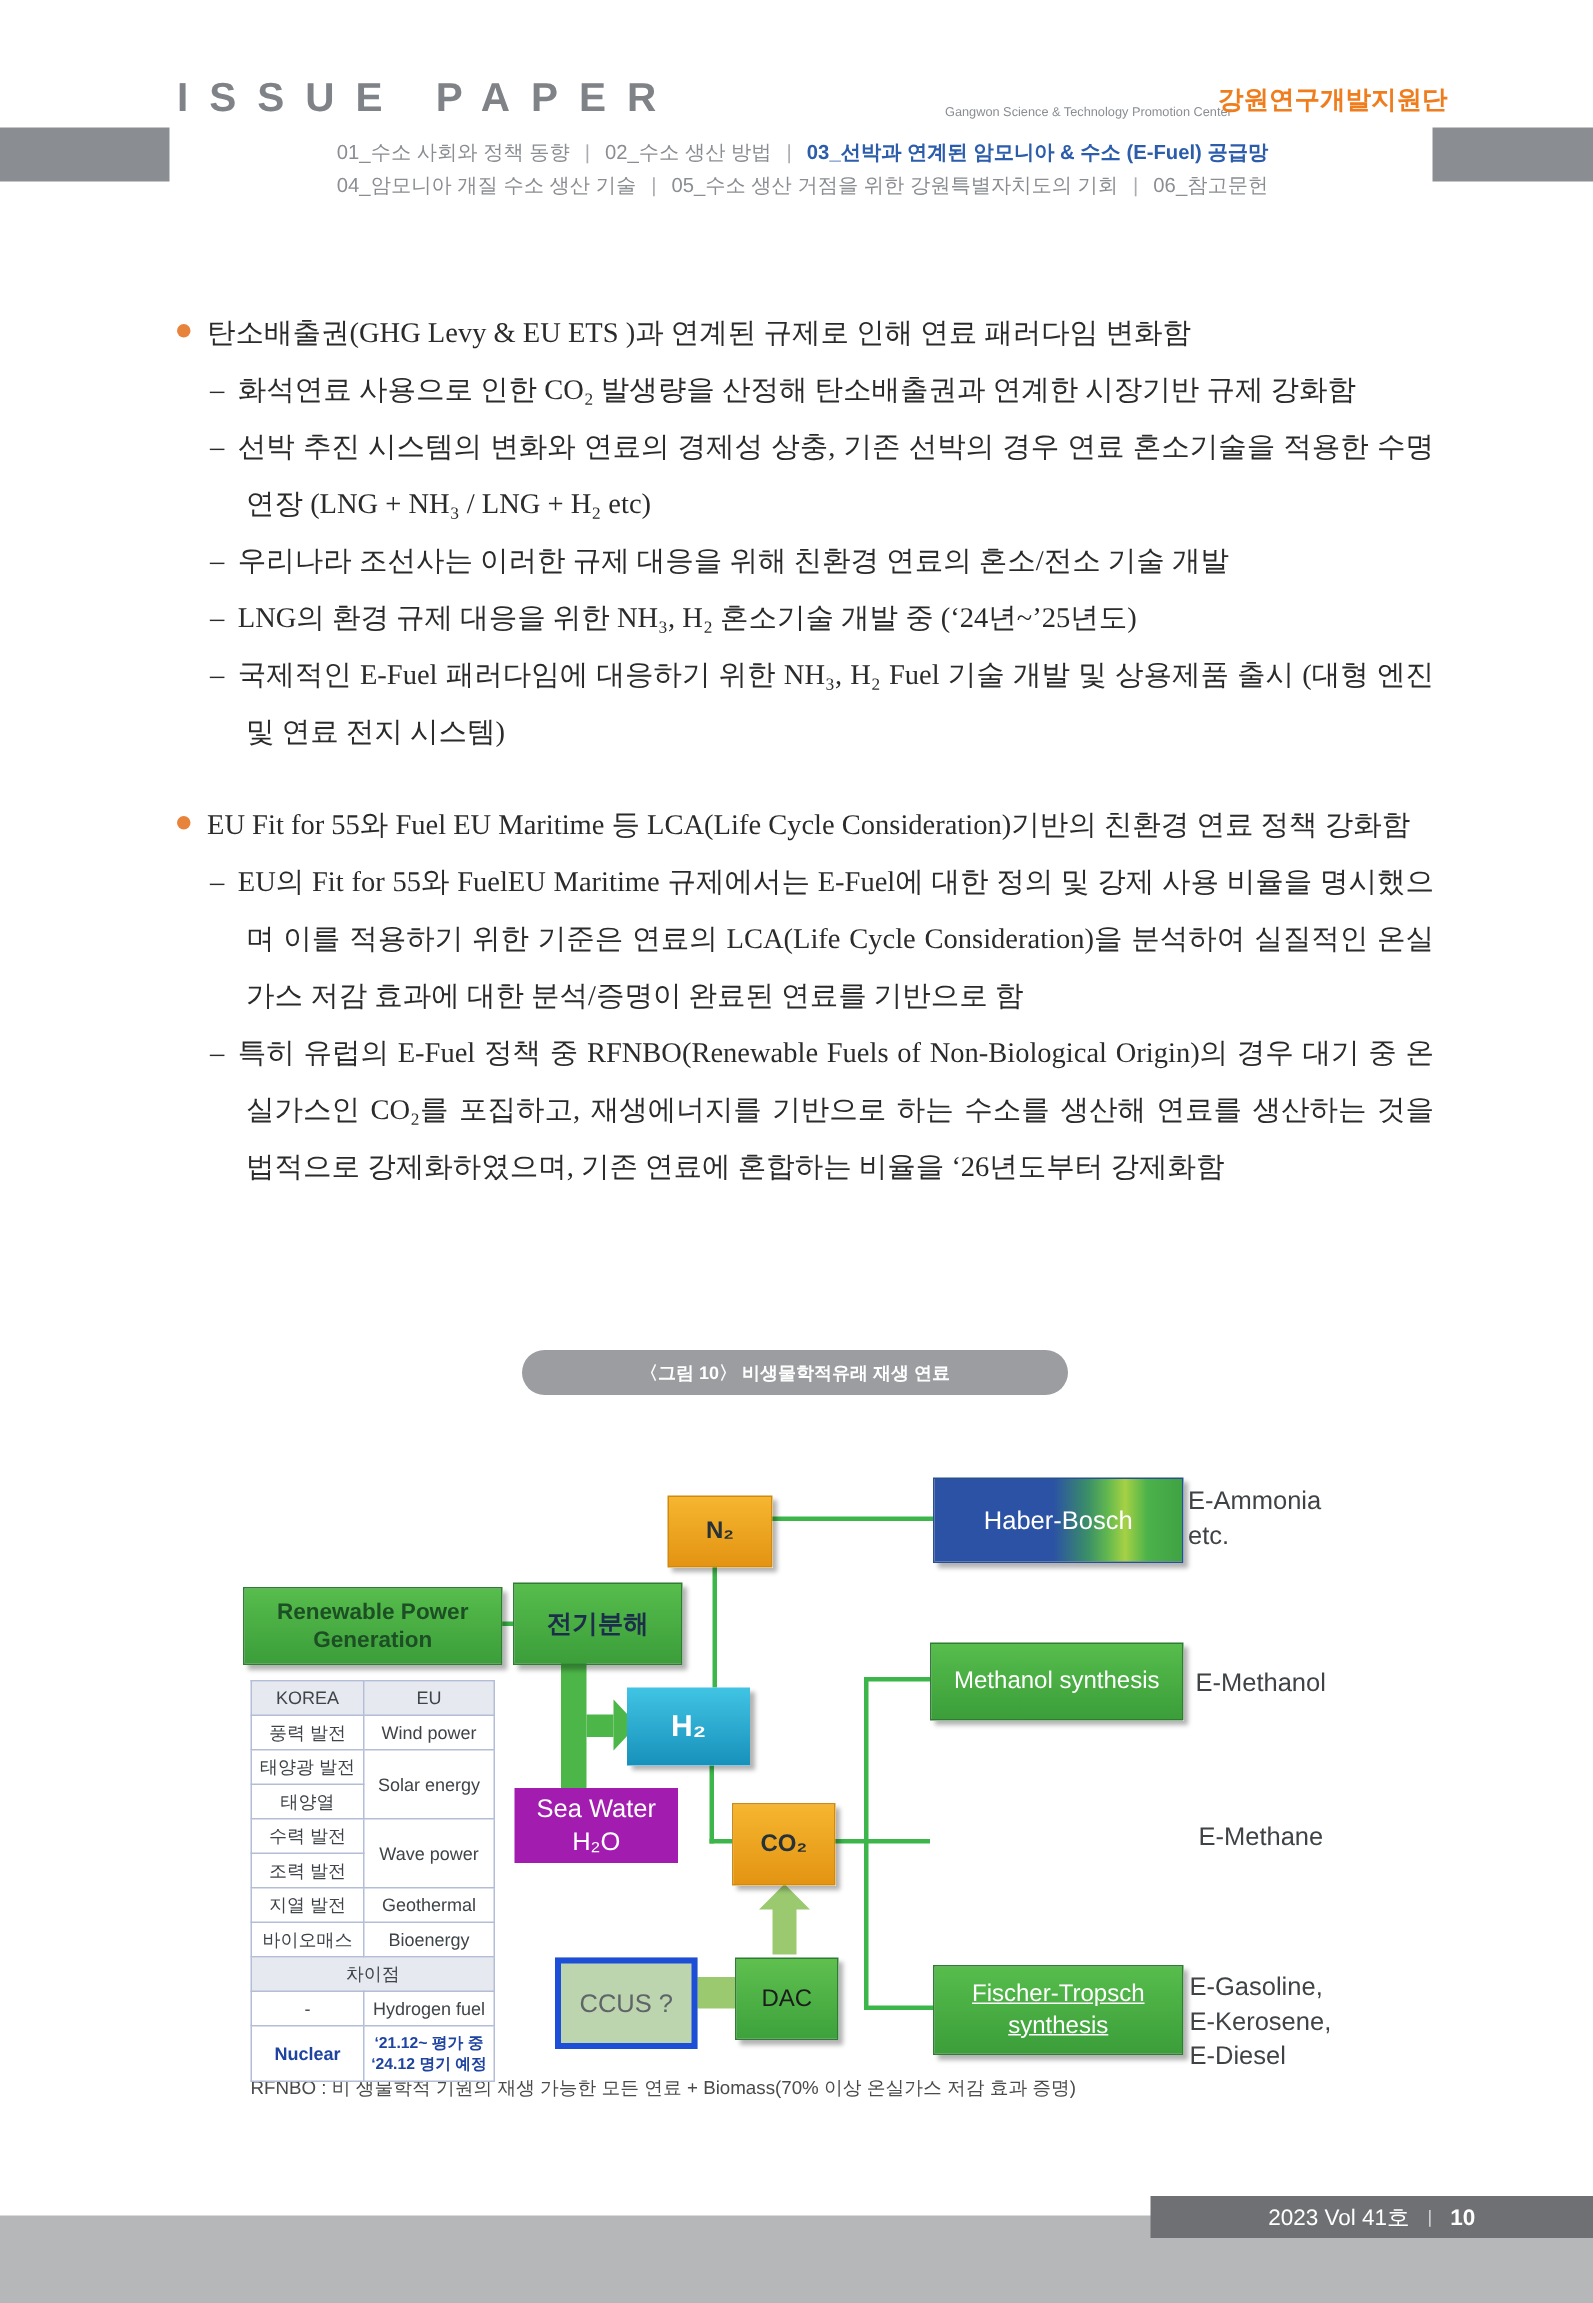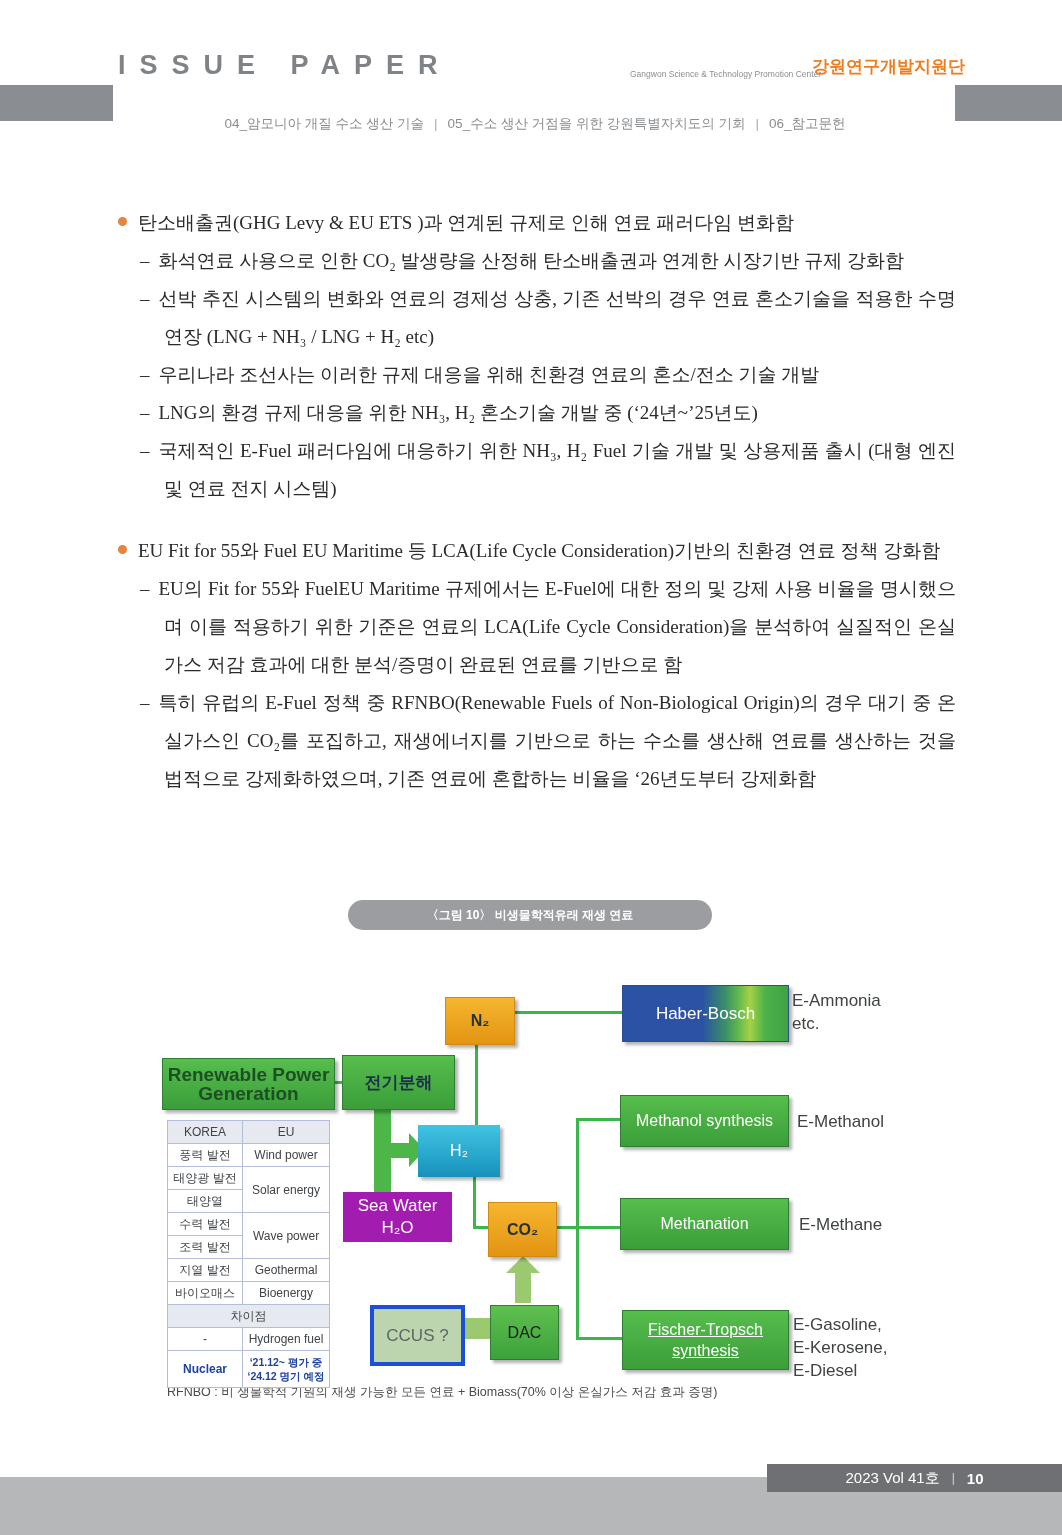--- a/index.html
+++ b/index.html
@@ -31,24 +31,24 @@
   .caption{position:absolute;left:348px;top:900px;width:364px;height:30px;z-index:3;
            background:#9b9da0;border-radius:15px;color:#fff;font-size:12px;font-weight:bold;
            text-align:center;line-height:30px;}
   
   .line{position:absolute;background:#3cb54a;z-index:3;}
   .fbox{position:absolute;z-index:4;display:flex;align-items:center;justify-content:center;
         text-align:center;box-shadow:3px 3px 3px rgba(0,0,0,0.3);}
   .green{background:linear-gradient(180deg,#57bd4c,#3b9e3a);border:1px solid #2e7d32;color:#fff;}
   .box-n2,.box-co2{background:linear-gradient(180deg,#f6b62f,#e39413);border:1px solid #d18a10;
         color:#263238;font-weight:bold;font-size:16px;}
-  .box-h2{background:linear-gradient(180deg,#41c4e4,#1791bb);color:#fff;font-weight:normal;font-size:16px;text-align:right;}
+  .box-h2{background:linear-gradient(180deg,#41c4e4,#1791bb);color:#fff;font-weight:bold;font-size:20px;text-align:right;}
   .box-haber{background:linear-gradient(90deg,#2b52a4 0%,#2b52a4 48%,#3b8f68 62%,#62b84e 70%,#a6d145 77%,#4cb24a 86%,#3fa244 100%);
         color:#fff;font-size:17px;border:1px solid #28508f;}
-  .box-rpg{color:#1d4f24;font-size:19px;line-height:19px;font-weight:bold;}
+  .box-rpg{color:#1d4f24;font-size:15px;line-height:19px;font-weight:bold;}
   .box-elec{color:#1b2f4b;font-size:17px;font-weight:bold;}
   .box-sea{background:#a21caf;color:#fff;font-size:17px;line-height:22px;box-shadow:none;}
   .box-ccus{background:#bdd5ae;border:4px solid #1d4ed8;color:#5f6468;font-size:17px;box-shadow:none;}
   .box-dac{background:linear-gradient(180deg,#5fc04f,#3da23c);border:1px solid #2e7d32;
         color:#1c1c1c;font-size:16px;}
   .box-proc{font-size:16px;}
   .flabel{position:absolute;z-index:4;font-size:17px;color:#3f4345;line-height:23px;white-space:nowrap;}
   .thick{position:absolute;z-index:3;}
   
   .ftable{position:absolute;left:167px;top:1120px;z-index:4;border-collapse:collapse;
@@ -68,20 +68,23 @@
 </head>
 <body>
 
 <div class="page">
 
   <div class="stripe"></div>
   <div class="header-white"></div>
   <div class="issue-title">ISSUE PAPER</div>
   <div class="gstp">Gangwon Science &amp; Technology Promotion Center</div>
   <div class="org">강원연구개발지원단</div>
+  <div class="nav nav1">
+    <span>01_수소 사회와 정책 동향</span><span class="sep">|</span><span>02_수소 생산 방법</span><span class="sep">|</span><span class="active">03_선박과 연계된 암모니아 &amp; 수소 (E-Fuel) 공급망</span>
+  </div>
   <div class="nav nav2">
     <span>04_암모니아 개질 수소 생산 기술</span><span class="sep">|</span><span>05_수소 생산 거점을 위한 강원특별자치도의 기회</span><span class="sep">|</span><span>06_참고문헌</span>
   </div>
 
   <div class="content">
     <div>
       <div class="lead"><span class="dot"></span><span>탄소배출권(GHG Levy &amp; EU ETS )과 연계된 규제로 인해 연료 패러다임 변화함</span></div>
       <div class="sub"><span class="dash">–</span><span>화석연료 사용으로 인한 CO₂ 발생량을 산정해 탄소배출권과 연계한 시장기반 규제 강화함</span></div>
       <div class="sub"><span class="dash">–</span><span>선박 추진 시스템의 변화와 연료의 경제성 상충, 기존 선박의 경우 연료 혼소기술을 적용한 수명 연장 (LNG + NH₃ / LNG + H₂ etc)</span></div>
       <div class="sub"><span class="dash">–</span><span>우리나라 조선사는 이러한 규제 대응을 위해 친환경 연료의 혼소/전소 기술 개발</span></div>
@@ -118,21 +121,20 @@
   <div class="fbox box-haber" style="left:622px;top:985px;width:165px;height:55px;">Haber-Bosch</div>
   <div class="fbox green box-rpg" style="left:162px;top:1058px;width:171px;height:50px;">Renewable Power Generation</div>
   <div class="fbox green box-elec" style="left:342px;top:1055px;width:111px;height:53px;">전기분해</div>
   <div class="fbox box-h2" style="left:418px;top:1125px;width:82px;height:52px;">H₂</div>
   <div class="fbox box-sea" style="left:343px;top:1192px;width:109px;height:50px;flex-direction:column;">
     <div>Sea Water</div>
     <div>H₂O</div>
   </div>
   <div class="fbox box-co2" style="left:488px;top:1202px;width:67px;height:53px;">CO₂</div>
   <div class="fbox green box-proc" style="left:620px;top:1095px;width:167px;height:50px;">Methanol synthesis</div>
-  <div class="fbox green box-proc" style="left:620px;top:1198px;width:167px;height:50px;">Methanation</div>
   <div class="fbox green box-proc" style="left:622px;top:1310px;width:165px;height:58px;line-height:21px;text-decoration:underline;">Fischer-Tropsch synthesis</div>
   <div class="fbox box-ccus" style="left:370px;top:1305px;width:87px;height:53px;">CCUS ?</div>
   <div class="fbox box-dac" style="left:490px;top:1305px;width:67px;height:53px;">DAC</div>
 
   <div class="flabel" style="left:792px;top:989px;">
     <div>E-Ammonia</div>
     <div>etc.</div>
   </div>
   <div class="flabel" style="left:797px;top:1110px;">E-Methanol</div>
   <div class="flabel" style="left:799px;top:1213px;">E-Methane</div>

